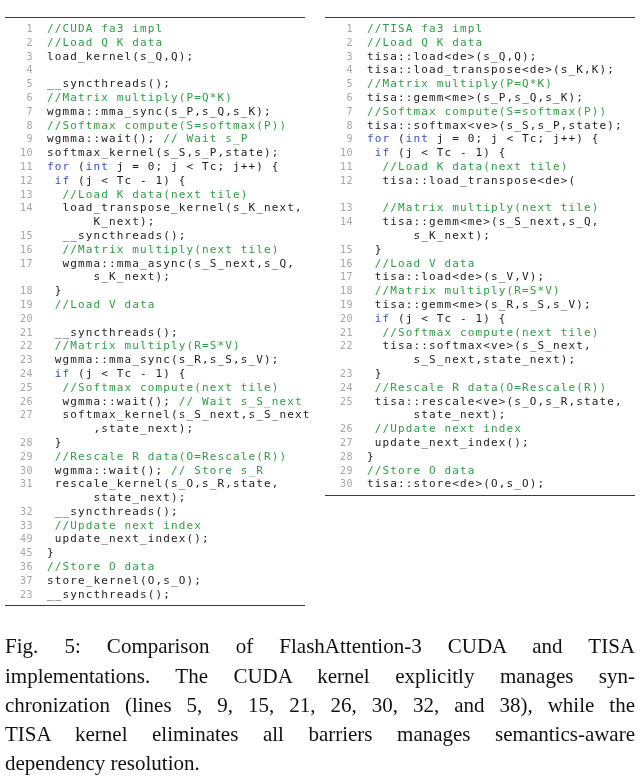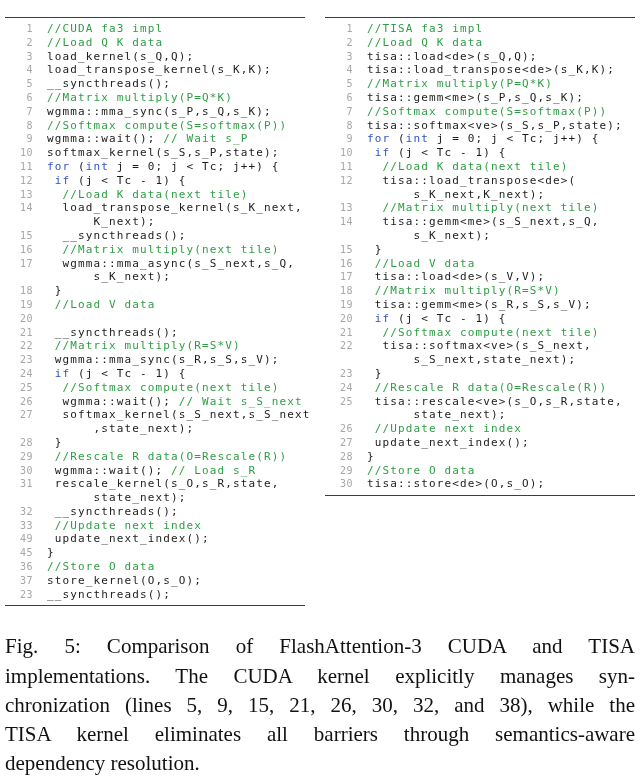--- a/index.html
+++ b/index.html
@@ -74,21 +74,21 @@
 </style>
 </head>
 <body>
 
 <div class="figure">
   <div class="listings">
     <div class="listing left" id="listing-0">
         <div class="code-row"><span class="lnum">1</span><span class="lcode"><span class="tok-m">//CUDA fa3 impl</span></span></div>
         <div class="code-row"><span class="lnum">2</span><span class="lcode"><span class="tok-m">//Load Q K data</span></span></div>
         <div class="code-row"><span class="lnum">3</span><span class="lcode"><span class="tok-p">load_kernel(s_Q,Q);</span></span></div>
-        <div class="code-row"><span class="lnum">4</span><span class="lcode"><span class="tok-p">load_transpose_kernel(s_K,K);</span></span></div>
+        <div class="code-row"><span class="lnum">4</span></div>
         <div class="code-row"><span class="lnum">5</span><span class="lcode"><span class="tok-p">__syncthreads();</span></span></div>
         <div class="code-row"><span class="lnum">6</span><span class="lcode"><span class="tok-m">//Matrix multiply(P=Q*K)</span></span></div>
         <div class="code-row"><span class="lnum">7</span><span class="lcode"><span class="tok-p">wgmma::mma_sync(s_P,s_Q,s_K);</span></span></div>
         <div class="code-row"><span class="lnum">8</span><span class="lcode"><span class="tok-m">//Softmax compute(S=softmax(P))</span></span></div>
         <div class="code-row"><span class="lnum">9</span><span class="lcode"><span class="tok-p">wgmma::wait(); </span><span class="tok-m">// Wait s_P</span></span></div>
         <div class="code-row"><span class="lnum">10</span><span class="lcode"><span class="tok-p">softmax_kernel(s_S,s_P,state);</span></span></div>
         <div class="code-row"><span class="lnum">11</span><span class="lcode"><span class="tok-k">for</span><span class="tok-p"> (</span><span class="tok-k">int</span><span class="tok-p"> j = 0; j &lt; Tc; j++) {</span></span></div>
         <div class="code-row"><span class="lnum">12</span><span class="lcode"><span class="tok-p"> </span><span class="tok-k">if</span><span class="tok-p"> (j &lt; Tc - 1) {</span></span></div>
         <div class="code-row"><span class="lnum">13</span><span class="lcode"><span class="tok-p">  </span><span class="tok-m">//Load K data(next tile)</span></span></div>
         <div class="code-row"><span class="lnum">14</span><span class="lcode"><span class="tok-p">  load_transpose_kernel(s_K_next,</span></span></div>
@@ -103,21 +103,21 @@
         <div class="code-row"><span class="lnum">21</span><span class="lcode"><span class="tok-p"> __syncthreads();</span></span></div>
         <div class="code-row"><span class="lnum">22</span><span class="lcode"><span class="tok-p"> </span><span class="tok-m">//Matrix multiply(R=S*V)</span></span></div>
         <div class="code-row"><span class="lnum">23</span><span class="lcode"><span class="tok-p"> wgmma::mma_sync(s_R,s_S,s_V);</span></span></div>
         <div class="code-row"><span class="lnum">24</span><span class="lcode"><span class="tok-p"> </span><span class="tok-k">if</span><span class="tok-p"> (j &lt; Tc - 1) {</span></span></div>
         <div class="code-row"><span class="lnum">25</span><span class="lcode"><span class="tok-p">  </span><span class="tok-m">//Softmax compute(next tile)</span></span></div>
         <div class="code-row"><span class="lnum">26</span><span class="lcode"><span class="tok-p">  wgmma::wait(); </span><span class="tok-m">// Wait s_S_next</span></span></div>
         <div class="code-row"><span class="lnum">27</span><span class="lcode"><span class="tok-p">  softmax_kernel(s_S_next,s_S_next</span></span></div>
         <div class="code-row"><span class="lnum"></span><span class="lcode"><span class="tok-p">      ,state_next);</span></span></div>
         <div class="code-row"><span class="lnum">28</span><span class="lcode"><span class="tok-p"> }</span></span></div>
         <div class="code-row"><span class="lnum">29</span><span class="lcode"><span class="tok-p"> </span><span class="tok-m">//Rescale R data(O=Rescale(R))</span></span></div>
-        <div class="code-row"><span class="lnum">30</span><span class="lcode"><span class="tok-p"> wgmma::wait(); </span><span class="tok-m">// Load s_R</span></span></div>
+        <div class="code-row"><span class="lnum">30</span><span class="lcode"><span class="tok-p"> wgmma::wait(); </span><span class="tok-m">// Store s_R</span></span></div>
         <div class="code-row"><span class="lnum">31</span><span class="lcode"><span class="tok-p"> rescale_kernel(s_O,s_R,state,</span></span></div>
         <div class="code-row"><span class="lnum"></span><span class="lcode"><span class="tok-p">      state_next);</span></span></div>
         <div class="code-row"><span class="lnum">32</span><span class="lcode"><span class="tok-p"> __syncthreads();</span></span></div>
         <div class="code-row"><span class="lnum">33</span><span class="lcode"><span class="tok-p"> </span><span class="tok-m">//Update next index</span></span></div>
         <div class="code-row"><span class="lnum">49</span><span class="lcode"><span class="tok-p"> update_next_index();</span></span></div>
         <div class="code-row"><span class="lnum">45</span><span class="lcode"><span class="tok-p">}</span></span></div>
         <div class="code-row"><span class="lnum">36</span><span class="lcode"><span class="tok-m">//Store O data</span></span></div>
         <div class="code-row"><span class="lnum">37</span><span class="lcode"><span class="tok-p">store_kernel(O,s_O);</span></span></div>
         <div class="code-row"><span class="lnum">23</span><span class="lcode"><span class="tok-p">__syncthreads();</span></span></div>
       </div>
@@ -127,21 +127,21 @@
         <div class="code-row"><span class="lnum">3</span><span class="lcode"><span class="tok-p">tisa::load&lt;de&gt;(s_Q,Q);</span></span></div>
         <div class="code-row"><span class="lnum">4</span><span class="lcode"><span class="tok-p">tisa::load_transpose&lt;de&gt;(s_K,K);</span></span></div>
         <div class="code-row"><span class="lnum">5</span><span class="lcode"><span class="tok-m">//Matrix multiply(P=Q*K)</span></span></div>
         <div class="code-row"><span class="lnum">6</span><span class="lcode"><span class="tok-p">tisa::gemm&lt;me&gt;(s_P,s_Q,s_K);</span></span></div>
         <div class="code-row"><span class="lnum">7</span><span class="lcode"><span class="tok-m">//Softmax compute(S=softmax(P))</span></span></div>
         <div class="code-row"><span class="lnum">8</span><span class="lcode"><span class="tok-p">tisa::softmax&lt;ve&gt;(s_S,s_P,state);</span></span></div>
         <div class="code-row"><span class="lnum">9</span><span class="lcode"><span class="tok-k">for</span><span class="tok-p"> (</span><span class="tok-k">int</span><span class="tok-p"> j = 0; j &lt; Tc; j++) {</span></span></div>
         <div class="code-row"><span class="lnum">10</span><span class="lcode"><span class="tok-p"> </span><span class="tok-k">if</span><span class="tok-p"> (j &lt; Tc - 1) {</span></span></div>
         <div class="code-row"><span class="lnum">11</span><span class="lcode"><span class="tok-p">  </span><span class="tok-m">//Load K data(next tile)</span></span></div>
         <div class="code-row"><span class="lnum">12</span><span class="lcode"><span class="tok-p">  tisa::load_transpose&lt;de&gt;(</span></span></div>
-        <div class="code-row"><span class="lnum"></span><span class="lcode"><span class="tok-p">      s_K_next,K_next);</span></span></div>
+        <div class="code-row"><span class="lnum"></span></div>
         <div class="code-row"><span class="lnum">13</span><span class="lcode"><span class="tok-p">  </span><span class="tok-m">//Matrix multiply(next tile)</span></span></div>
         <div class="code-row"><span class="lnum">14</span><span class="lcode"><span class="tok-p">  tisa::gemm&lt;me&gt;(s_S_next,s_Q,</span></span></div>
         <div class="code-row"><span class="lnum"></span><span class="lcode"><span class="tok-p">      s_K_next);</span></span></div>
         <div class="code-row"><span class="lnum">15</span><span class="lcode"><span class="tok-p"> }</span></span></div>
         <div class="code-row"><span class="lnum">16</span><span class="lcode"><span class="tok-p"> </span><span class="tok-m">//Load V data</span></span></div>
         <div class="code-row"><span class="lnum">17</span><span class="lcode"><span class="tok-p"> tisa::load&lt;de&gt;(s_V,V);</span></span></div>
         <div class="code-row"><span class="lnum">18</span><span class="lcode"><span class="tok-p"> </span><span class="tok-m">//Matrix multiply(R=S*V)</span></span></div>
         <div class="code-row"><span class="lnum">19</span><span class="lcode"><span class="tok-p"> tisa::gemm&lt;me&gt;(s_R,s_S,s_V);</span></span></div>
         <div class="code-row"><span class="lnum">20</span><span class="lcode"><span class="tok-p"> </span><span class="tok-k">if</span><span class="tok-p"> (j &lt; Tc - 1) {</span></span></div>
         <div class="code-row"><span class="lnum">21</span><span class="lcode"><span class="tok-p">  </span><span class="tok-m">//Softmax compute(next tile)</span></span></div>
@@ -155,16 +155,16 @@
         <div class="code-row"><span class="lnum">27</span><span class="lcode"><span class="tok-p"> update_next_index();</span></span></div>
         <div class="code-row"><span class="lnum">28</span><span class="lcode"><span class="tok-p">}</span></span></div>
         <div class="code-row"><span class="lnum">29</span><span class="lcode"><span class="tok-m">//Store O data</span></span></div>
         <div class="code-row"><span class="lnum">30</span><span class="lcode"><span class="tok-p">tisa::store&lt;de&gt;(O,s_O);</span></span></div>
       </div>
   </div>
   <div class="caption" id="caption">
       <div class="caption-line">Fig. 5: Comparison of FlashAttention-3 CUDA and TISA</div>
       <div class="caption-line">implementations. The CUDA kernel explicitly manages syn-</div>
       <div class="caption-line">chronization (lines 5, 9, 15, 21, 26, 30, 32, and 38), while the</div>
-      <div class="caption-line">TISA kernel eliminates all barriers through semantics-aware</div>
+      <div class="caption-line">TISA kernel eliminates all barriers manages semantics-aware</div>
       <div class="caption-line last">dependency resolution.</div>
     </div>
 </div>
 
 </body></html>

